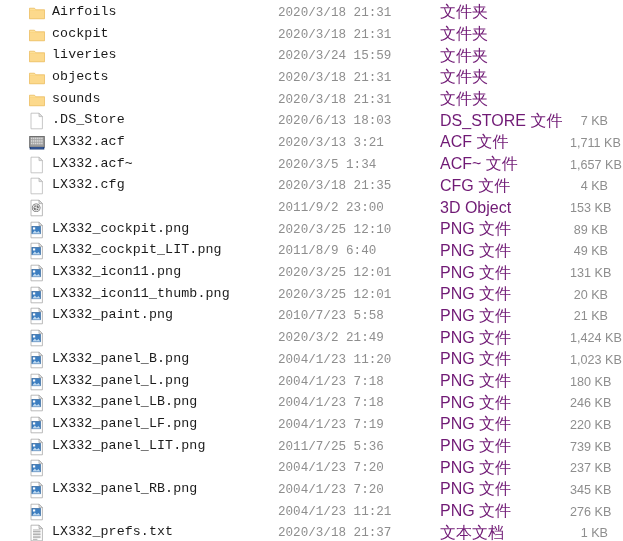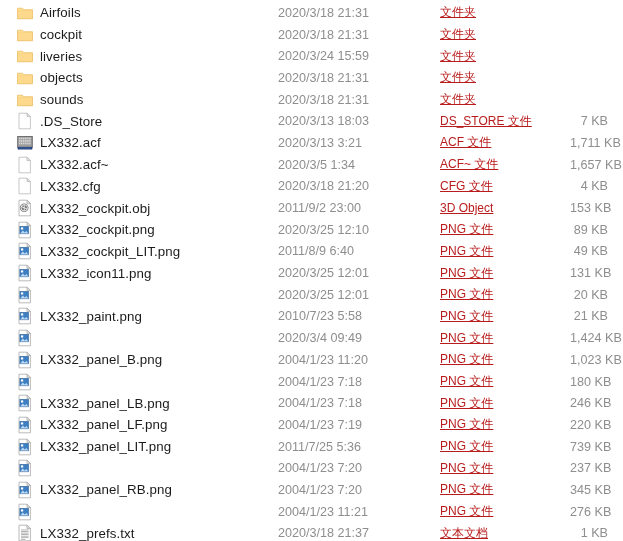--- a/index.html
+++ b/index.html
@@ -25,53 +25,53 @@
   .row {
     display: flex;
     align-items: center;
     height: 21.7px;
     width: 623px;
     box-sizing: border-box;
   }
 
   .cell-name {
     display: flex;
-    align-items: center;
     width: 278px;
     min-width: 278px;
-    padding-left: 16px;
+    padding-left: 28px;
     box-sizing: border-box;
     overflow: hidden;
     white-space: nowrap;
+    font-family: Liberation Mono, monospace;
   }
 
   .name-text {
     font-size: 13.3px;
     color: #1b1b1b;
     letter-spacing: 0.1px;
     overflow: hidden;
     text-overflow: clip;
     white-space: nowrap;
   }
 
   .cell-date {
     width: 162px;
     min-width: 162px;
     font-size: 12.6px;
     color: #8e8e8e;
     white-space: nowrap;
+    font-family: Liberation Mono, monospace;
   }
 
   .cell-type {
     width: 92px;
     min-width: 92px;
-    font-size: 12px;
-    color: #b91c1c;
+    font-size: 16px;
+    color: #701a75;
     white-space: nowrap;
-    text-decoration: underline;
   }
 
   .cell-size {
     flex: 1;
     text-align: right;
     padding-right: 15px;
     font-size: 12.6px;
     color: #8e8e8e;
     white-space: nowrap;
     padding-left: 38px;
@@ -175,21 +175,21 @@
     <div class="row">
       <div class="cell-name">
         <span class="icon">
           <svg width="18" height="18" viewBox="0 0 18 18">
             <path d="M3 1.2 h8.0 l3.4 3.4 v12.2 h-11.4 z" fill="#ffffff" stroke="#b9b9b9" stroke-width="0.8"></path>
             <path d="M11.0 1.2 v3.4 h3.4 z" fill="#e4e4e4" stroke="#b9b9b9" stroke-width="0.8"></path>
           </svg>
         </span>
         <span class="name-text">.DS_Store</span>
       </div>
-      <div class="cell-date">2020/3/13 18:03</div>
+      <div class="cell-date">2020/6/13 18:03</div>
       <div class="cell-type">DS_STORE 文件</div>
       <div class="cell-size">7 KB</div>
     </div>
     <div class="row">
       <div class="cell-name">
         <span class="icon">
           <svg width="18" height="18" viewBox="0 0 18 18">
             <rect x="1.7" y="2.4" width="14.6" height="11.0" fill="#8e8e8e" stroke="#5d5d5d" stroke-width="0.8"></rect>
             <rect x="2.5" y="3.1" width="13.0" height="9.0" fill="#9d9d9d"></rect>
             <rect x="2.9" y="3.6" width="1.5" height="1.7" fill="#d8d8d8"></rect>
@@ -237,36 +237,35 @@
     <div class="row">
       <div class="cell-name">
         <span class="icon">
           <svg width="18" height="18" viewBox="0 0 18 18">
             <path d="M3 1.2 h8.0 l3.4 3.4 v12.2 h-11.4 z" fill="#ffffff" stroke="#b9b9b9" stroke-width="0.8"></path>
             <path d="M11.0 1.2 v3.4 h3.4 z" fill="#e4e4e4" stroke="#b9b9b9" stroke-width="0.8"></path>
           </svg>
         </span>
         <span class="name-text">LX332.cfg</span>
       </div>
-      <div class="cell-date">2020/3/18 21:20</div>
+      <div class="cell-date">2020/3/18 21:35</div>
       <div class="cell-type">CFG 文件</div>
       <div class="cell-size">4 KB</div>
     </div>
     <div class="row">
       <div class="cell-name">
         <span class="icon">
           <svg width="18" height="18" viewBox="0 0 18 18">
             <path d="M3 1.2 h8.0 l3.4 3.4 v12.2 h-11.4 z" fill="#ffffff" stroke="#a9a9a9" stroke-width="0.8"></path>
             <path d="M11.0 1.2 v3.4 h3.4 z" fill="#e4e4e4" stroke="#a9a9a9" stroke-width="0.8"></path>
             <circle cx="8.2" cy="8.8" r="4.3" fill="#6f6f6f"></circle>
             <circle cx="8.2" cy="8.8" r="3.2" fill="none" stroke="#ffffff" stroke-width="0.85"></circle>
             <path d="M8.2 5.6 L8.2 12.0 M5.2 7.6 L11.2 10.0" stroke="#ffffff" stroke-width="0.8"></path>
           </svg>
         </span>
-        <span class="name-text">LX332_cockpit.obj</span>
       </div>
       <div class="cell-date">2011/9/2 23:00</div>
       <div class="cell-type">3D Object</div>
       <div class="cell-size">153 KB</div>
     </div>
     <div class="row">
       <div class="cell-name">
         <span class="icon">
           <svg width="18" height="18" viewBox="0 0 18 18">
             <path d="M3 1.2 h8.0 l3.4 3.4 v12.2 h-11.4 z" fill="#ffffff" stroke="#a9a9a9" stroke-width="0.8"></path>
@@ -320,20 +319,21 @@
       <div class="cell-name">
         <span class="icon">
           <svg width="18" height="18" viewBox="0 0 18 18">
             <path d="M3 1.2 h8.0 l3.4 3.4 v12.2 h-11.4 z" fill="#ffffff" stroke="#a9a9a9" stroke-width="0.8"></path>
             <path d="M11.0 1.2 v3.4 h3.4 z" fill="#e4e4e4" stroke="#a9a9a9" stroke-width="0.8"></path>
             <rect x="3.9" y="5.4" width="8.6" height="7.4" fill="#3e7fc1" stroke="#2b5f96" stroke-width="0.6"></rect>
             <rect x="4.9" y="6.4" width="2.3" height="2.1" fill="#ffffff"></rect>
             <path d="M4.2 12.5 l2.6 -3.0 l2.0 2.0 l1.6 -1.5 l2.0 2.5 z" fill="#bcd8f0"></path>
           </svg>
         </span>
+        <span class="name-text">LX332_icon11_thumb.png</span>
       </div>
       <div class="cell-date">2020/3/25 12:01</div>
       <div class="cell-type">PNG 文件</div>
       <div class="cell-size">20 KB</div>
     </div>
     <div class="row">
       <div class="cell-name">
         <span class="icon">
           <svg width="18" height="18" viewBox="0 0 18 18">
             <path d="M3 1.2 h8.0 l3.4 3.4 v12.2 h-11.4 z" fill="#ffffff" stroke="#a9a9a9" stroke-width="0.8"></path>
@@ -354,21 +354,21 @@
         <span class="icon">
           <svg width="18" height="18" viewBox="0 0 18 18">
             <path d="M3 1.2 h8.0 l3.4 3.4 v12.2 h-11.4 z" fill="#ffffff" stroke="#a9a9a9" stroke-width="0.8"></path>
             <path d="M11.0 1.2 v3.4 h3.4 z" fill="#e4e4e4" stroke="#a9a9a9" stroke-width="0.8"></path>
             <rect x="3.9" y="5.4" width="8.6" height="7.4" fill="#3e7fc1" stroke="#2b5f96" stroke-width="0.6"></rect>
             <rect x="4.9" y="6.4" width="2.3" height="2.1" fill="#ffffff"></rect>
             <path d="M4.2 12.5 l2.6 -3.0 l2.0 2.0 l1.6 -1.5 l2.0 2.5 z" fill="#bcd8f0"></path>
           </svg>
         </span>
       </div>
-      <div class="cell-date">2020/3/4 09:49</div>
+      <div class="cell-date">2020/3/2 21:49</div>
       <div class="cell-type">PNG 文件</div>
       <div class="cell-size">1,424 KB</div>
     </div>
     <div class="row">
       <div class="cell-name">
         <span class="icon">
           <svg width="18" height="18" viewBox="0 0 18 18">
             <path d="M3 1.2 h8.0 l3.4 3.4 v12.2 h-11.4 z" fill="#ffffff" stroke="#a9a9a9" stroke-width="0.8"></path>
             <path d="M11.0 1.2 v3.4 h3.4 z" fill="#e4e4e4" stroke="#a9a9a9" stroke-width="0.8"></path>
             <rect x="3.9" y="5.4" width="8.6" height="7.4" fill="#3e7fc1" stroke="#2b5f96" stroke-width="0.6"></rect>
@@ -386,20 +386,21 @@
       <div class="cell-name">
         <span class="icon">
           <svg width="18" height="18" viewBox="0 0 18 18">
             <path d="M3 1.2 h8.0 l3.4 3.4 v12.2 h-11.4 z" fill="#ffffff" stroke="#a9a9a9" stroke-width="0.8"></path>
             <path d="M11.0 1.2 v3.4 h3.4 z" fill="#e4e4e4" stroke="#a9a9a9" stroke-width="0.8"></path>
             <rect x="3.9" y="5.4" width="8.6" height="7.4" fill="#3e7fc1" stroke="#2b5f96" stroke-width="0.6"></rect>
             <rect x="4.9" y="6.4" width="2.3" height="2.1" fill="#ffffff"></rect>
             <path d="M4.2 12.5 l2.6 -3.0 l2.0 2.0 l1.6 -1.5 l2.0 2.5 z" fill="#bcd8f0"></path>
           </svg>
         </span>
+        <span class="name-text">LX332_panel_L.png</span>
       </div>
       <div class="cell-date">2004/1/23 7:18</div>
       <div class="cell-type">PNG 文件</div>
       <div class="cell-size">180 KB</div>
     </div>
     <div class="row">
       <div class="cell-name">
         <span class="icon">
           <svg width="18" height="18" viewBox="0 0 18 18">
             <path d="M3 1.2 h8.0 l3.4 3.4 v12.2 h-11.4 z" fill="#ffffff" stroke="#a9a9a9" stroke-width="0.8"></path>

